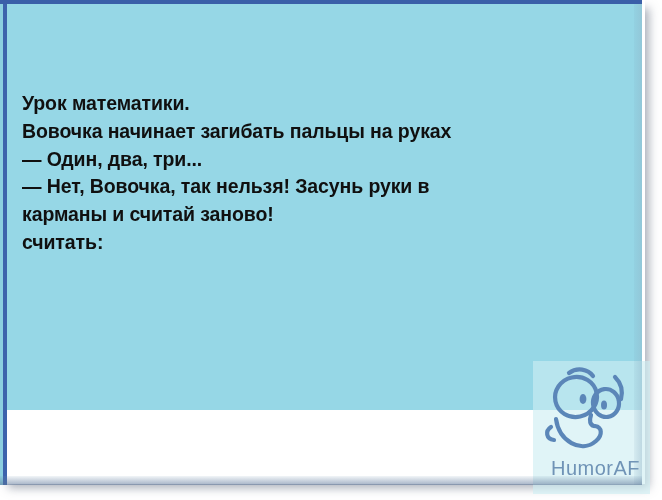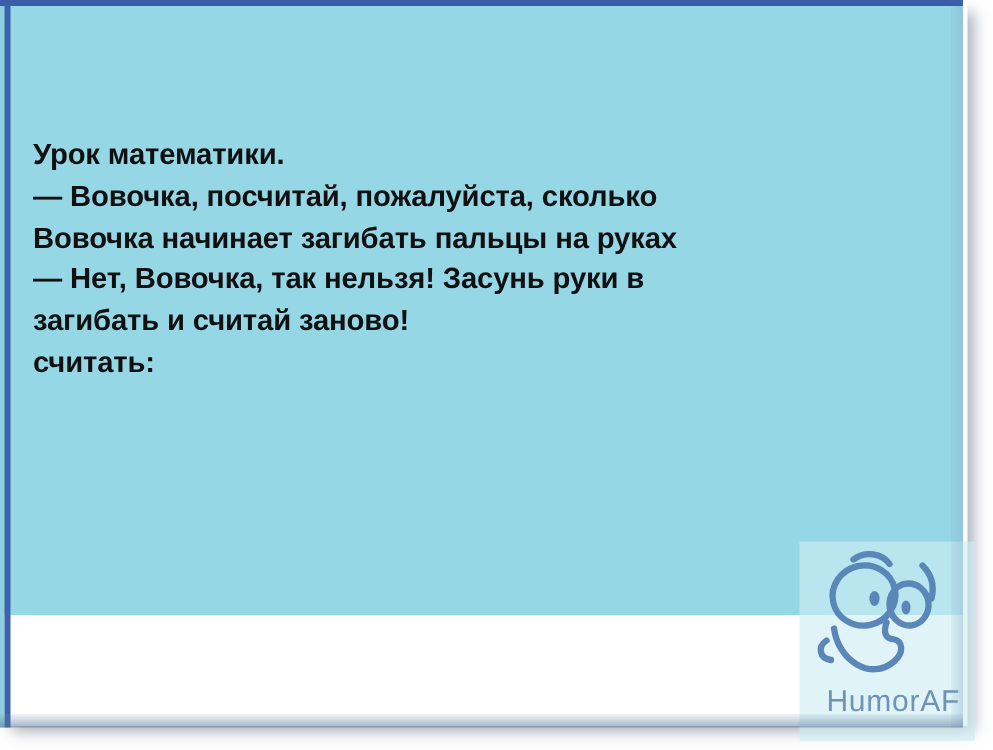--- a/index.html
+++ b/index.html
@@ -124,24 +124,24 @@
 
   <div id="shadow-layer"></div>
 
   <div id="card">
 
     <div id="left-rail-inner"></div>
     <div id="left-rail"></div>
 
     <div id="joke-text">
       <div class="joke-line">Урок математики.</div>
-      <div class="joke-line">— Вовочка, посчитай, пожалуйста, сколько</div>
       <div class="joke-line">Вовочка начинает загибать пальцы на руках</div>
+      <div class="joke-line">— Один, два, три...</div>
       <div class="joke-line">— Нет, Вовочка, так нельзя! Засунь руки в</div>
-      <div class="joke-line">загибать и считай заново!</div>
+      <div class="joke-line">карманы и считай заново!</div>
       <div class="joke-line">считать:</div>
     </div>
 
     <div id="watermark">
       <svg id="watermark-face" width="117" height="100" viewBox="0 0 117 100">
         <g fill="none" stroke="#5b86b8" stroke-width="4.2" stroke-linecap="round" stroke-linejoin="round">
 
           <ellipse cx="43" cy="36" rx="21" ry="20" transform="rotate(-12 43 36)"></ellipse>
 
           <ellipse cx="73" cy="42" rx="13" ry="14" transform="rotate(-8 73 42)"></ellipse>

